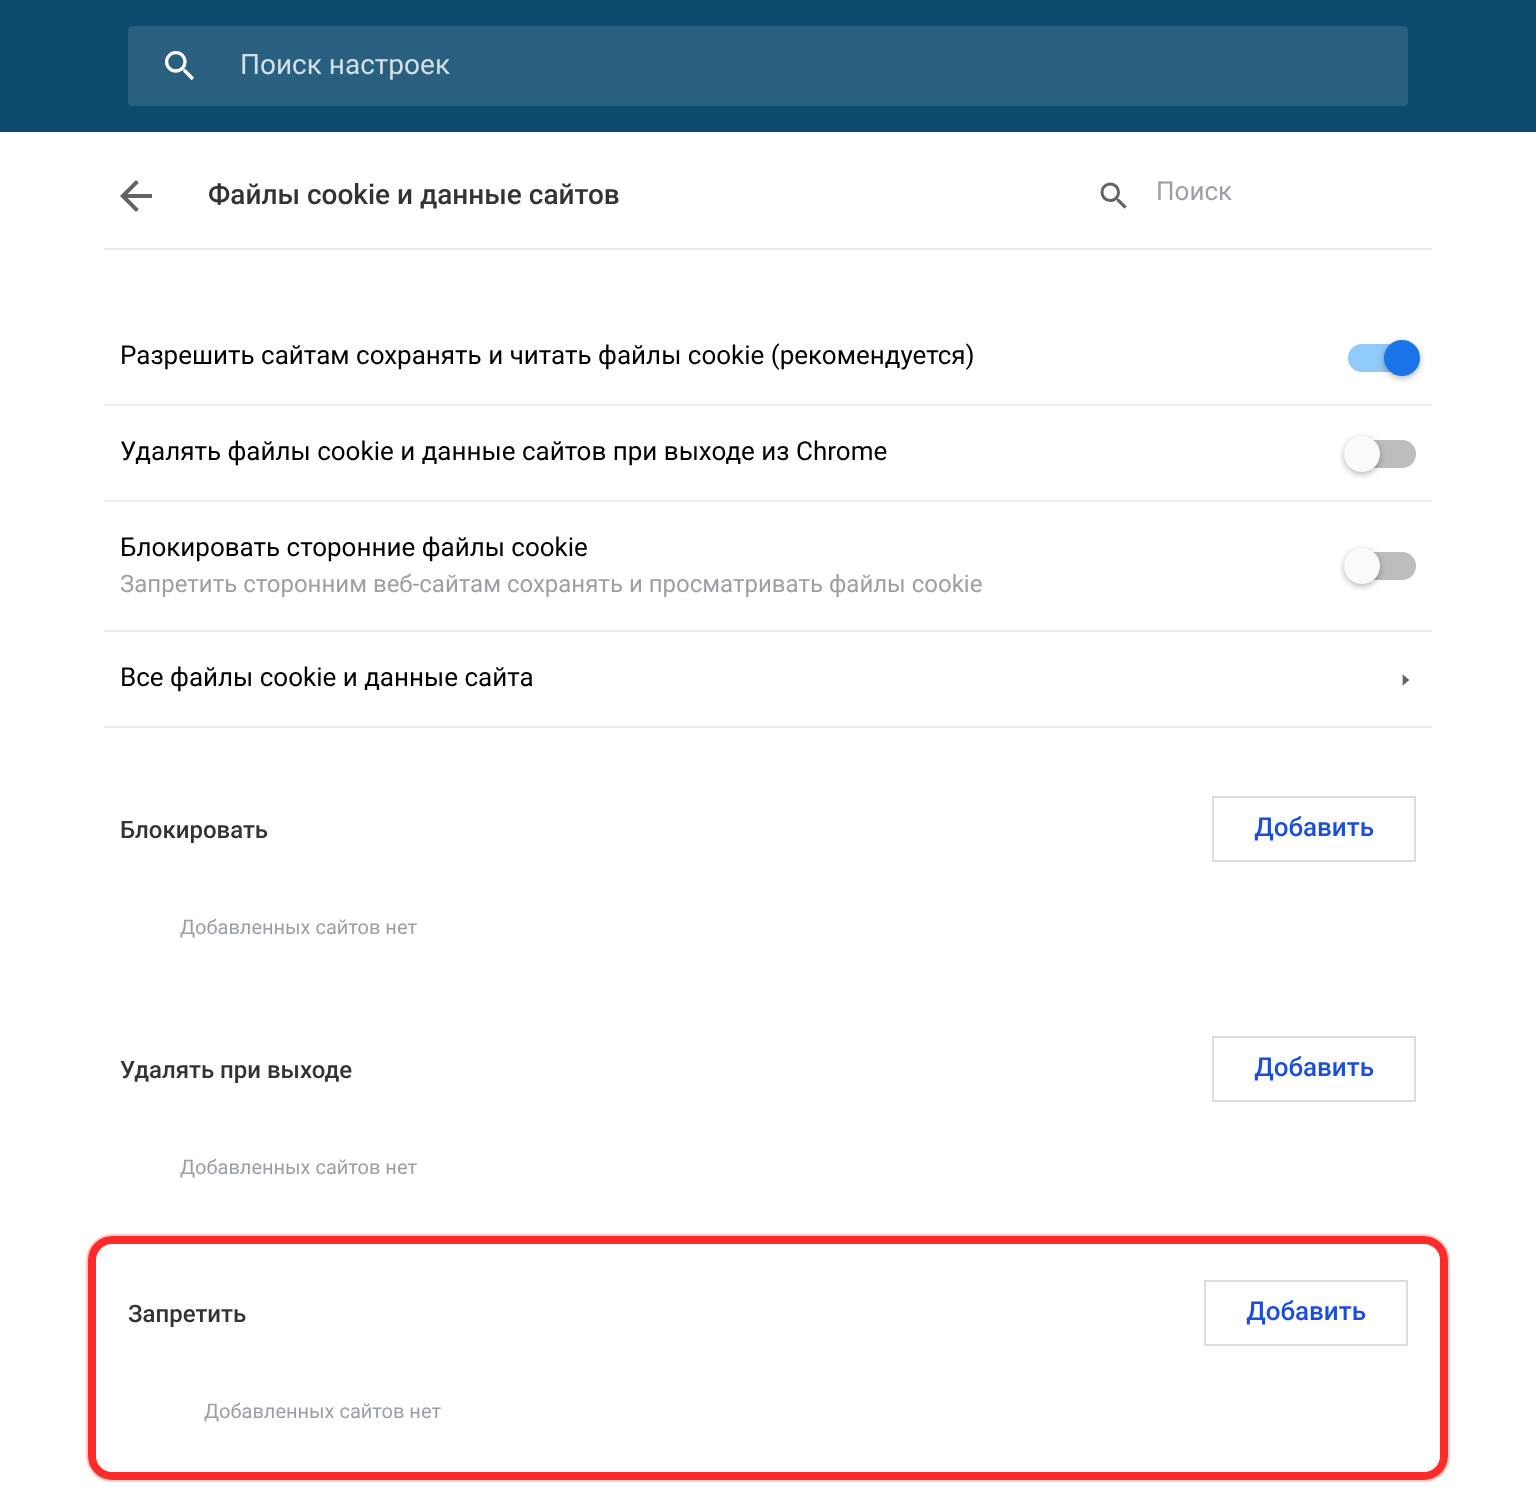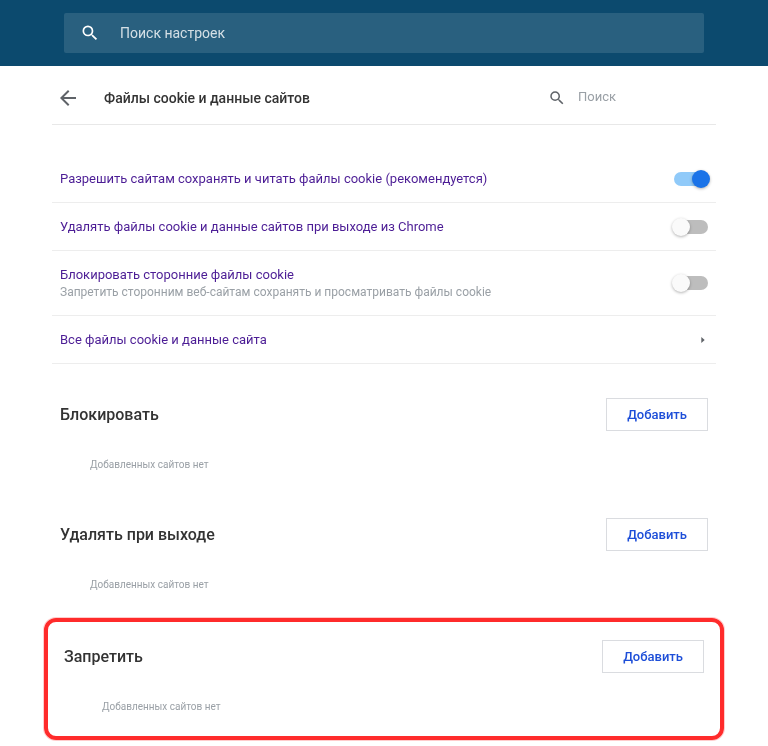--- a/index.html
+++ b/index.html
@@ -15,29 +15,29 @@
     .header-row { display: flex; align-items: center; padding: 20px 8px 14px 4px; border-bottom: 1px solid #e8e8e8; }
     .back-arrow { width: 24px; height: 24px; fill: #5f6368; cursor: pointer; margin-right: 24px; }
     .page-title { font-size: 14px; font-weight: 500; color: #333; flex: 1; }
     .search-local { display: flex; align-items: flex-start; }
     .search-local svg { width: 18px; height: 18px; fill: #5f6368; margin-right: 12px; }
     .search-local input { border: none; outline: none; font-size: 13px; color: #333; width: 130px; }
     .search-local input::placeholder { color: #9aa0a6; }
     .gap { height: 30px; }
     .setting-row { display: flex; align-items: center; padding: 16px 8px; border-bottom: 1px solid #ededed; }
     .setting-text { flex: 1; }
-    .setting-label { font-size: 13px; color: #4c1d95; }
+    .setting-label { font-size: 13px; color: #000000; }
     .setting-sub { font-size: 12px; color: #9aa0a6; margin-top: 3px; }
     .toggle { position: relative; width: 34px; height: 14px; border-radius: 7px; background: #bdbdbd; cursor: pointer; }
     .toggle .knob { position: absolute; width: 18px; height: 18px; border-radius: 50%; background: #fafafa; box-shadow: 0 1px 3px rgba(0,0,0,0.3); top: -2px; left: -2px; transition: left 0.2s; }
     .toggle.on { background: #90caf9; }
     .toggle.on .knob { background: #1a73e8; left: 18px; }
     .section-group { margin-top: 24px; }
     .section-head { display: flex; align-items: center; padding: 10px 8px; }
-    .section-title { font-size: 16px; font-weight: 500; color: #333; flex: 1; }
+    .section-title { font-size: 12px; font-weight: 500; color: #333; flex: 1; }
     .add-btn { border: 1px solid #dadce0; background: #fff; color: #1d4ed8; font-size: 13px; font-weight: 500; padding: 8px 20px; border-radius: 0; cursor: pointer; }
     .empty-text { font-size: 10px; color: #9aa0a6; padding: 18px 8px 14px 38px; }
     .highlight-box { border: 4px solid #ff2b2b; border-radius: 12px; margin: 14px -8px 0 -8px; padding: 8px 12px 10px 12px; box-shadow: 0 0 0 1px rgba(255,0,0,0.2); }
     .highlight-box .section-head { padding: 10px 4px; }
     .highlight-box .empty-text { padding-left: 42px; }
   </style>
 </head>
 <body>
 
 <div class="container">

